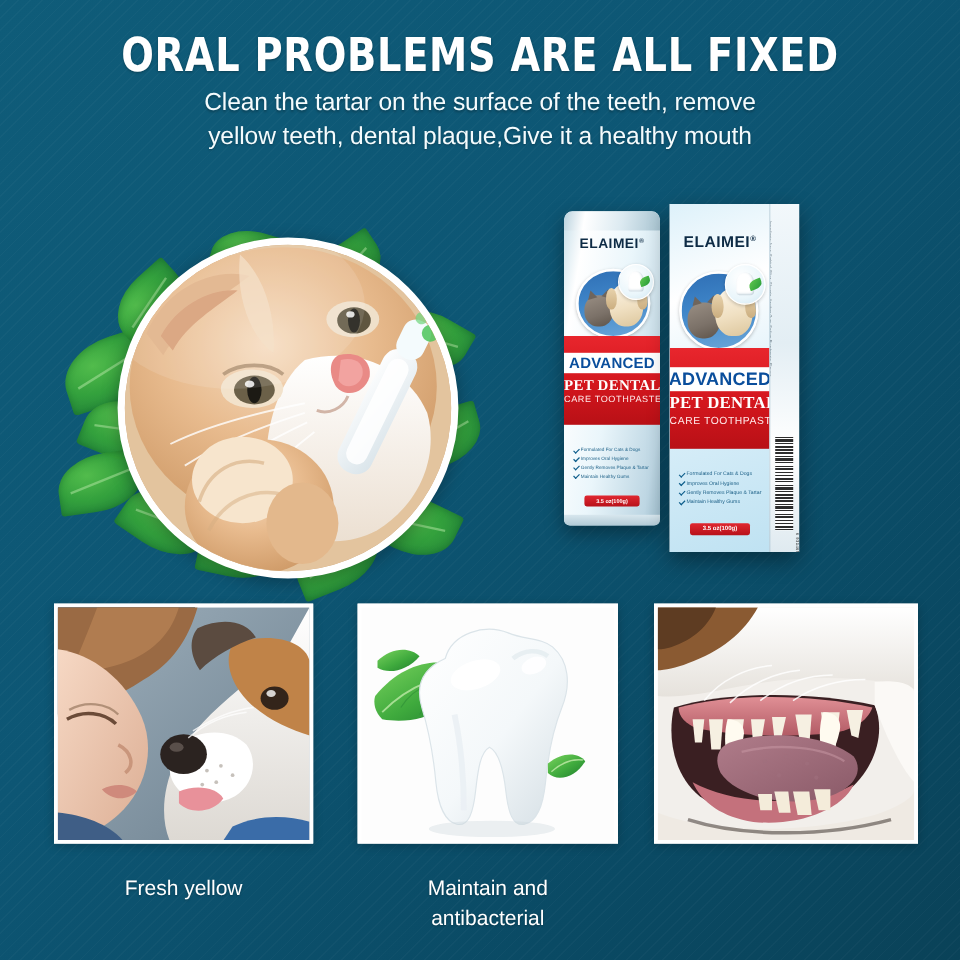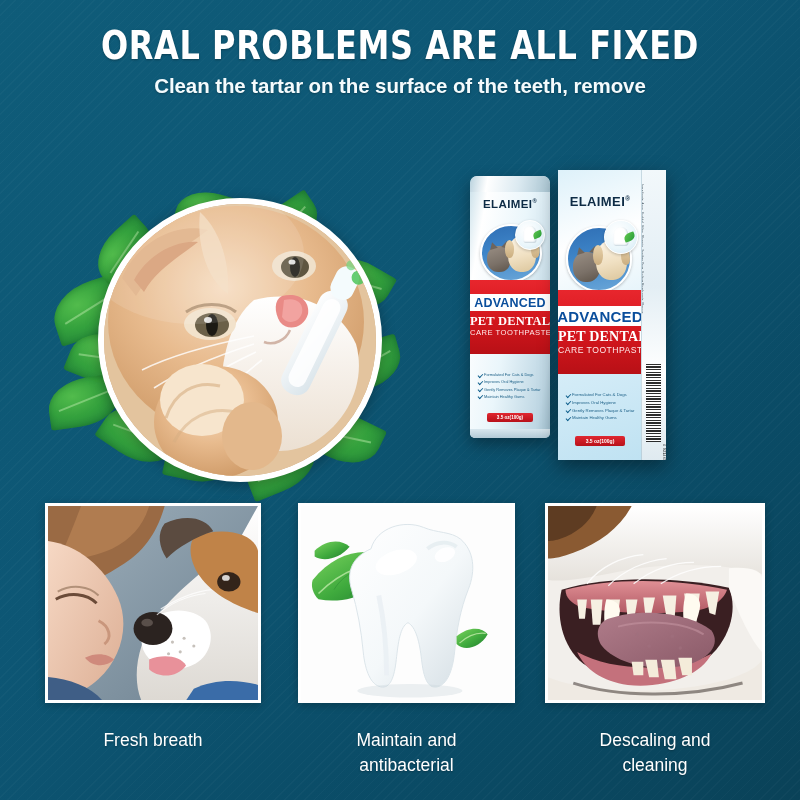--- a/index.html
+++ b/index.html
@@ -42,21 +42,21 @@
     text-shadow: 0 1px 2px rgba(0,0,0,0.30);
   }
   .subhead {
     position: absolute;
     top: 72px;
     left: 0;
     width: 800px;
     text-align: center;
     color: #f4fbfd;
     font-size: 20.5px;
-    font-weight: bold;
+    font-weight: normal;
     line-height: 1.38;
     letter-spacing: -0.1px;
     text-shadow: 0 1px 2px rgba(0,0,0,0.28);
   }
   .subhead .l { display: block; }
 
   
   .leaves {
     position: absolute;
     left: 48px;
@@ -333,20 +333,21 @@
   }
 </style>
 </head>
 <body>
 
 <div class="page">
 
   <div class="headline">ORAL PROBLEMS ARE ALL FIXED</div>
   <div class="subhead">
     <span class="l">Clean the tartar on the surface of the teeth, remove</span>
+    <span class="l">yellow teeth, dental plaque,Give it a healthy mouth</span>
   </div>
 
   <div class="leaves">
     <div class="leaf" style="left:4px;  top:96px;  width:78px; height:54px; transform:rotate(-18deg);"></div>
     <div class="leaf" style="left:22px; top:148px; width:70px; height:50px; transform:rotate(22deg);"></div>
     <div class="leaf" style="left:0px;  top:192px; width:72px; height:48px; transform:rotate(-8deg);"></div>
     <div class="leaf" style="left:44px; top:44px;  width:66px; height:46px; transform:rotate(-42deg);"></div>
     <div class="leaf" style="left:54px; top:224px; width:74px; height:50px; transform:rotate(34deg);"></div>
     <div class="leaf" style="left:118px;top:250px; width:70px; height:46px; transform:rotate(12deg);"></div>
     <div class="leaf" style="left:196px;top:256px; width:74px; height:48px; transform:rotate(-22deg);"></div>
@@ -684,24 +685,20 @@
         <path d="M62 82 C78 66 100 56 122 54"></path>
         <path d="M88 80 C106 66 128 58 150 58"></path>
         <path d="M116 80 C134 68 156 62 178 62"></path>
       </g>
 
       <path d="M186 64 C206 62 220 66 220 74 L220 150 C210 140 196 112 186 84 Z" fill="#fbf9f6"></path>
     </svg>
   </div>
 
   <div class="caption" style="left:45px; width:216px;">
-    <span>Fresh breath</span>
+    <span>Fresh yellow</span>
   </div>
   <div class="caption" style="left:298px; width:217px;">
     <span>Maintain and</span><br>
     <span>antibacterial</span>
   </div>
-  <div class="caption" style="left:545px; width:220px;">
-    <span>Descaling and</span><br>
-    <span>cleaning</span>
-  </div>
 
 </div>
 
 </body></html>

